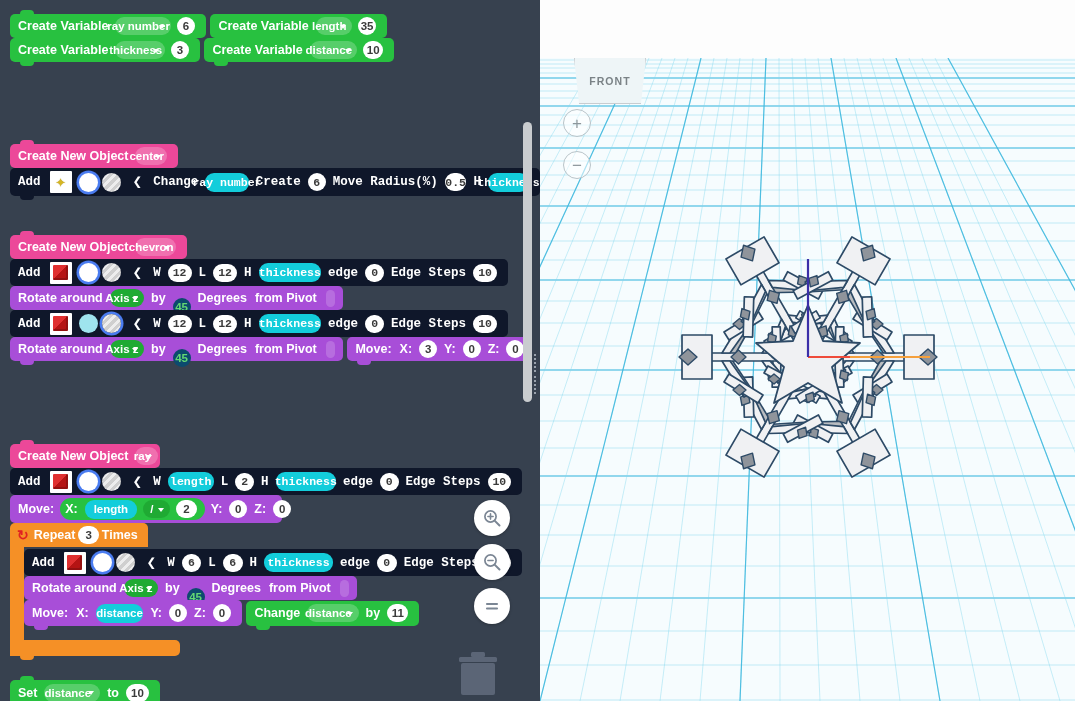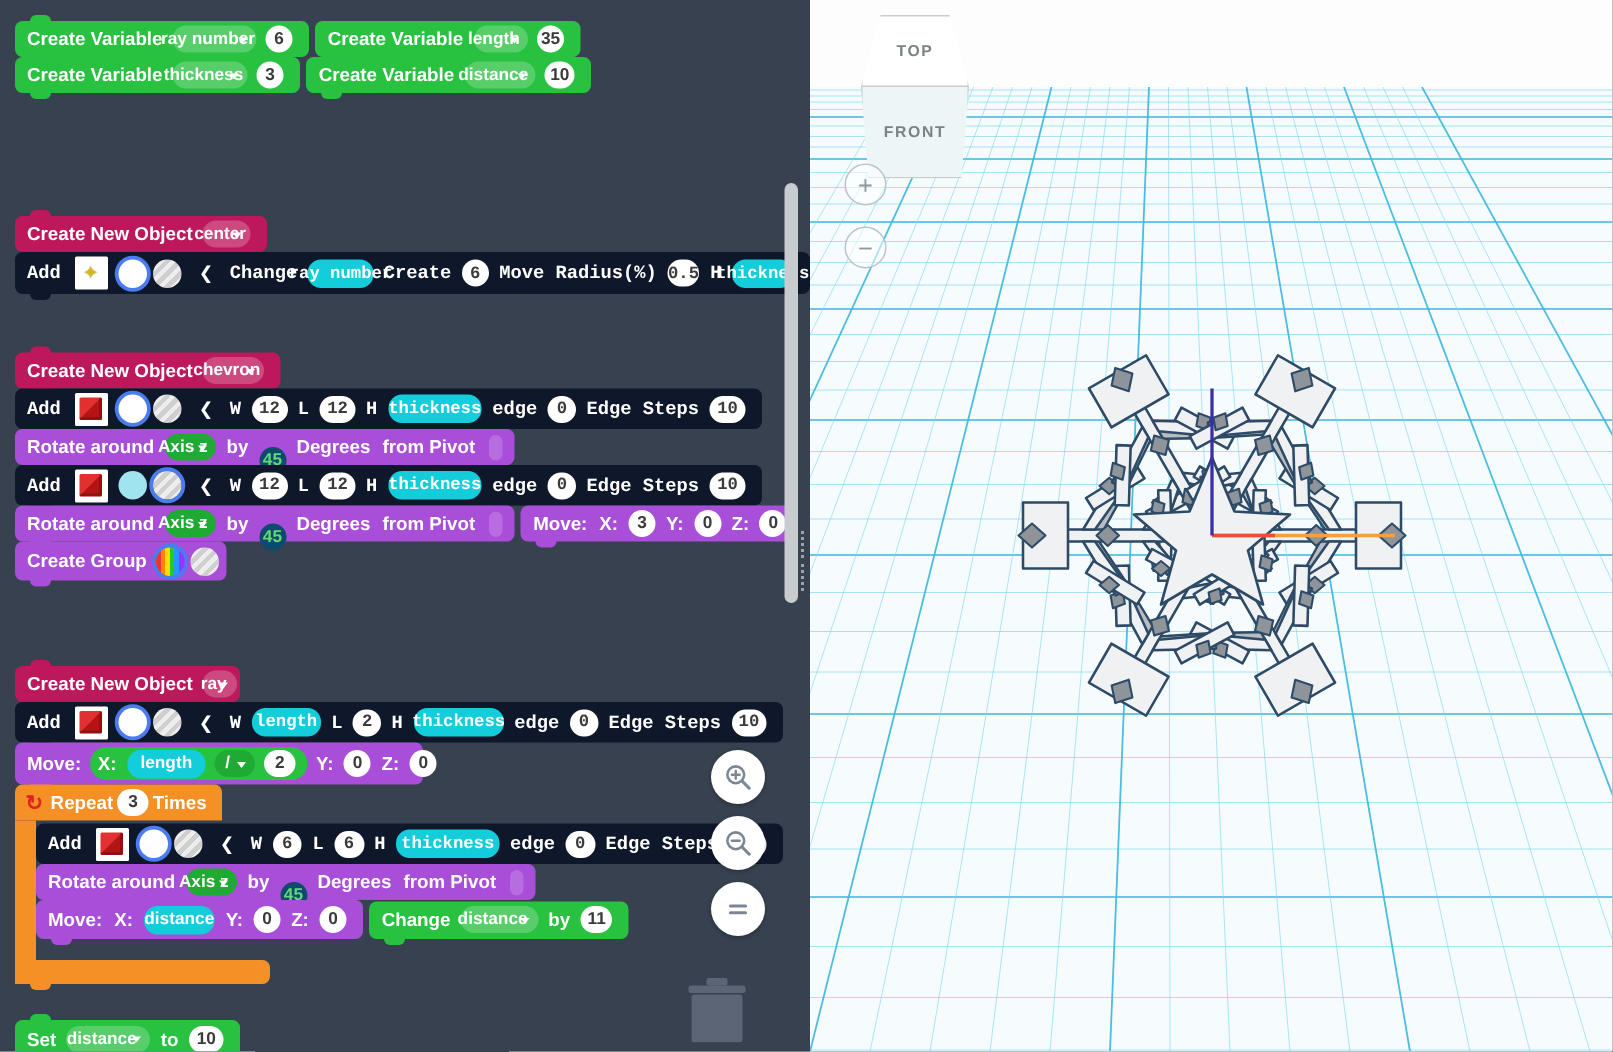--- a/index.html
+++ b/index.html
@@ -43,21 +43,21 @@
   .notch-t::before, .notch-b::after {
     content: ""; position: absolute; left: 10px;
     width: 14px; height: 5px; background: inherit;
     border-radius: 0 0 4px 4px;
   }
   .notch-t::before { top: -4px; border-radius: 4px 4px 0 0; }
   .notch-b::after { bottom: -4px; }
 
   
   .c-green   { background: #28c140; }
-  .c-purple  { background: #be185d; }
+  .c-purple  { background: #ec4899; }
   .c-purple2 { background: #a84ed8; }
   .c-blue    { background: #0f172a; font-family: Liberation Mono, monospace; }
 
   
   .chip {
     display: inline-flex; align-items: center; justify-content: center;
     height: 18px; min-width: 18px; padding: 0 7px;
     border-radius: 9px; font-size: 11.5px; font-weight: bold;
     margin: 0 3px;
   }
@@ -184,21 +184,21 @@
 
   
   #view-cube { position: absolute; left: 28px; top: 8px; width: 90px; height: 92px; }
   #view-cube .cube-top {
     position: absolute; left: 6px; top: 2px; width: 72px; height: 48px;
     background: #ffffff; border: 1px solid #c8ccd0;
     clip-path: polygon(18% 0%, 82% 0%, 100% 100%, 0% 100%);
     display:flex; align-items:center; justify-content:center;
   }
   #view-cube .cube-front {
-    position: absolute; left: 6px; top: 50px; width: 72px; height: 61px;
+    position: absolute; left: 6px; top: 50px; width: 72px; height: 46px;
     background: #eef5f7; border: 1px solid #c8ccd0; border-top: none;
     clip-path: polygon(0% 0%, 100% 0%, 93% 100%, 7% 100%);
     display:flex; align-items:center; justify-content:center;
   }
   #view-cube .cube-lbl {
     font-size: 10.5px; letter-spacing: 1.1px; color: #7a8286; font-weight: bold;
   }
 
   .vp-btn {
     position: absolute; width: 28px; height: 28px; border-radius: 50%;
@@ -325,25 +325,20 @@
         <span class="pivot-slot"></span>
       </div>
       <div class="blk c-purple2 notch-b" style="width:183px;">
         <span class="lbl">Move:</span>
         <span class="lbl">X:</span>
         <span class="chip chip-num">3</span>
         <span class="lbl">Y:</span>
         <span class="chip chip-num">0</span>
         <span class="lbl">Z:</span>
         <span class="chip chip-num">0</span>
-      </div>
-      <div class="blk c-purple2 notch-b" style="width:141px; height:26px;">
-        <span class="lbl">Create Group</span>
-        <span class="swatch sw-rainbow sw-sel"></span>
-        <span class="swatch sw-hole"></span>
       </div>
     </div>
 
     <div class="blk-stack" style="left:10px; top:444px;">
       <div class="blk c-purple notch-t notch-b" style="width:150px;">
         <span class="lbl">Create New Object</span>
         <span class="chip chip-drop">ray</span>
       </div>
       <div class="blk c-blue notch-b" style="width:512px; height:27px;">
         <span class="lbl">Add</span>
@@ -639,23 +634,20 @@
           <path d="M0,-52 L15,-16 L52,-14 L24,10 L34,46 L0,26 L-34,46 L-24,10 L-52,-14 L-15,-16 Z" fill="#f0f1f3" stroke="#2d4a66" stroke-width="1.8" stroke-linejoin="round"></path>
         </g>
 
         <line x1="0" y1="0" x2="122" y2="0" stroke="#f5a03c" stroke-width="2.2"></line>
         <line x1="0" y1="0" x2="42" y2="0" stroke="#ef4b3a" stroke-width="2.2"></line>
         <line x1="0" y1="0" x2="0" y2="-98" stroke="#3b2fa8" stroke-width="2.2"></line>
       </g>
     </svg>
 
     <div id="view-cube">
-      <div class="cube-top">
-        <span class="cube-lbl">TOP</span>
-      </div>
       <div class="cube-front">
         <span class="cube-lbl">FRONT</span>
       </div>
     </div>
 
     <div class="vp-btn" id="vp-zoom-in">
       <span>+</span>
     </div>
     <div class="vp-btn" id="vp-zoom-out">
       <span>−</span>

